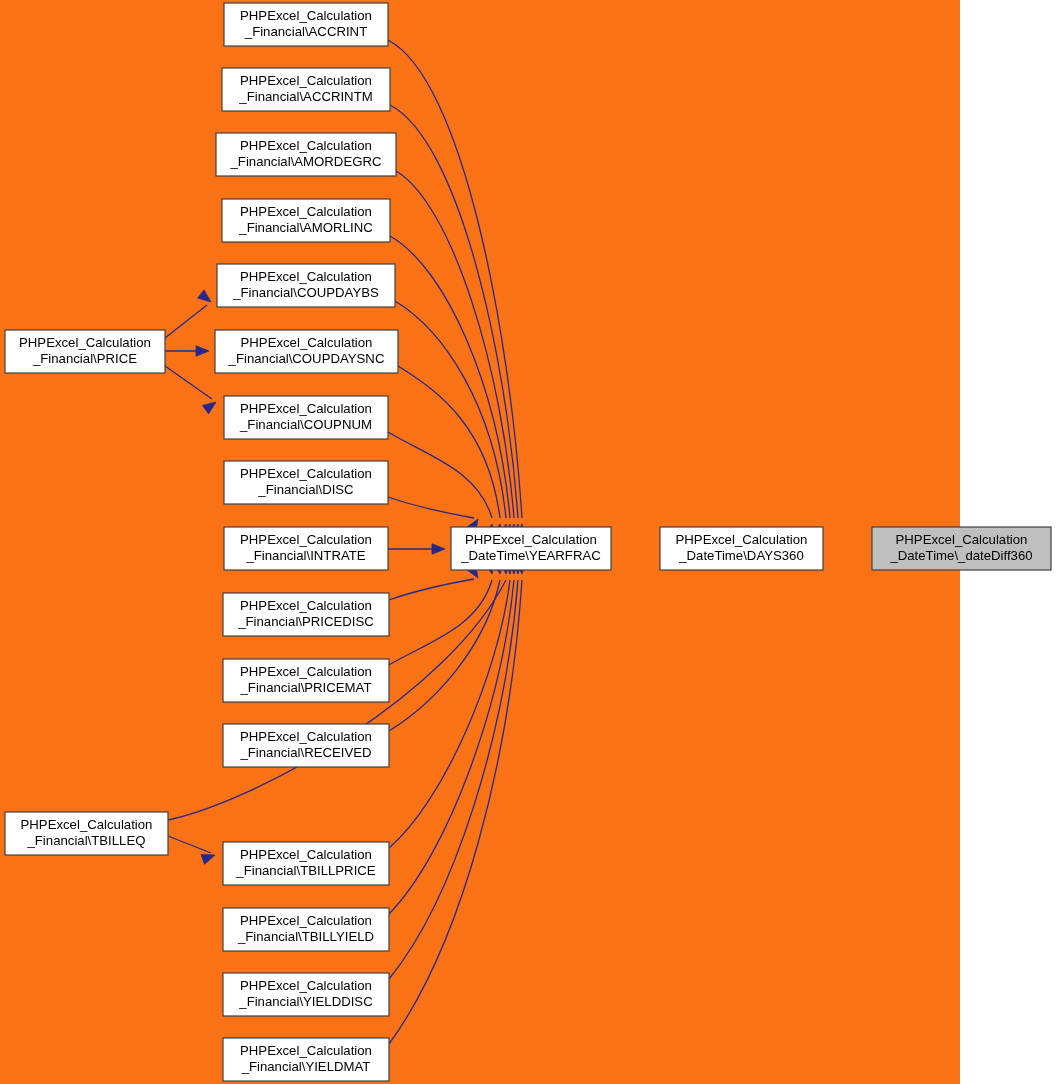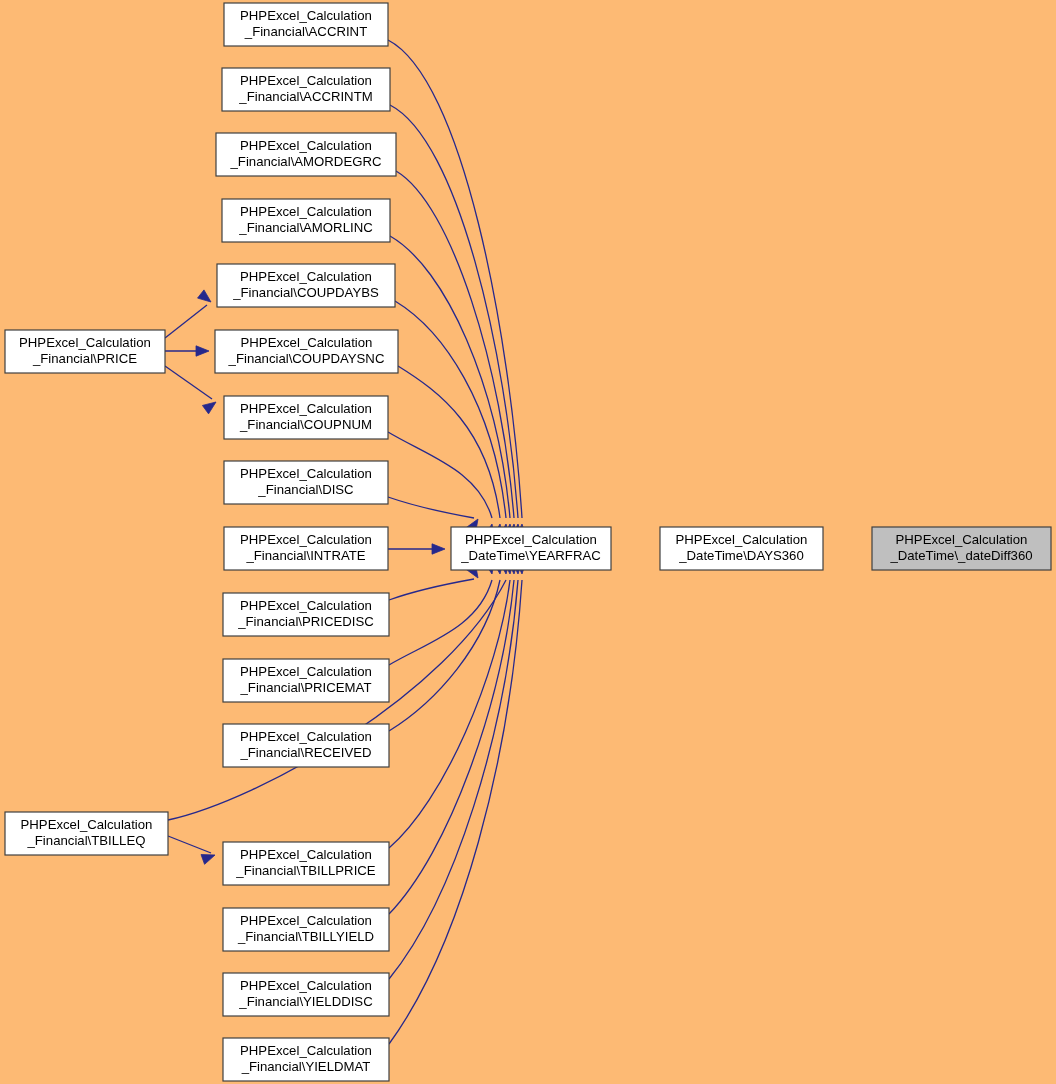--- a/index.html
+++ b/index.html
@@ -2,23 +2,23 @@
 <html><head>
 <meta charset="utf-8">
 <style>
   html, body {
     margin: 0;
     padding: 0;
     background: #ffffff;
   }
   #graph-root {
     position: relative;
-    width: 1056px;
+    width: 960px;
     height: 1084px;
-    background: #fdba74;
+    background: #f97316;
     font-family: "Liberation Sans", "DejaVu Sans", sans-serif;
   }
   svg#graph-svg {
     position: absolute;
     top: 0;
     left: 0;
     width: 1056px;
     height: 1084px;
     overflow: visible;
   }

